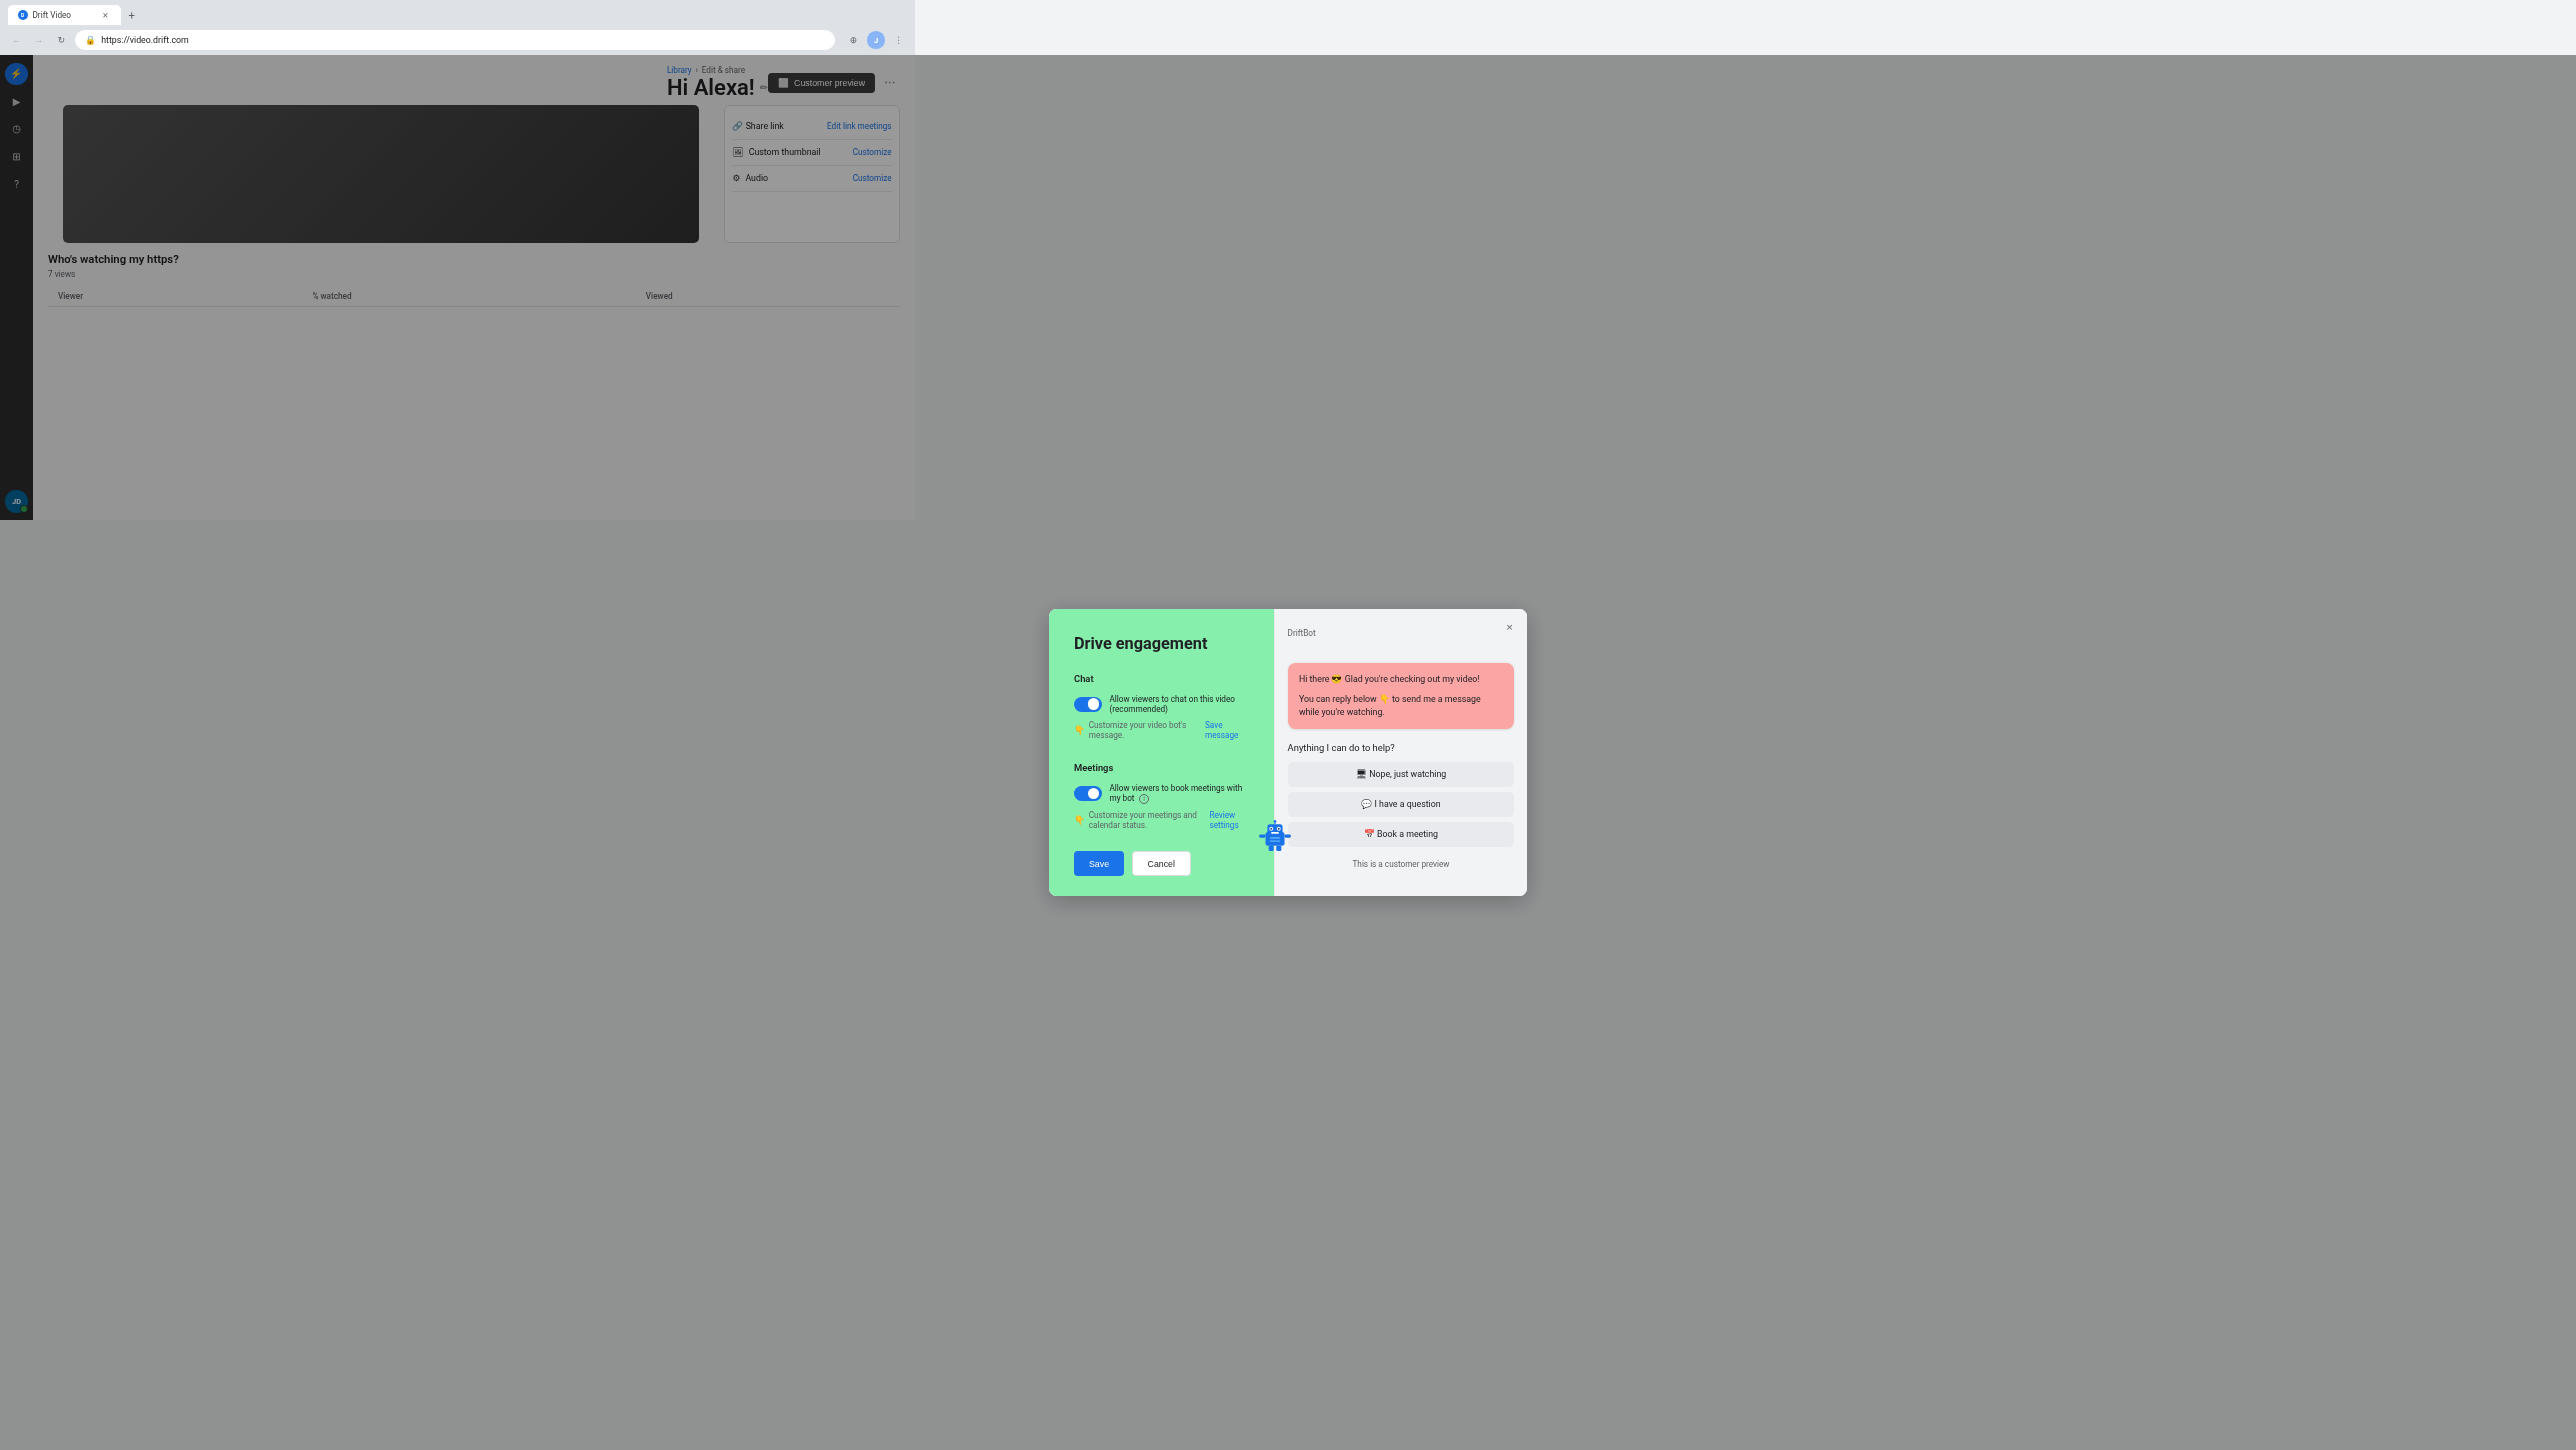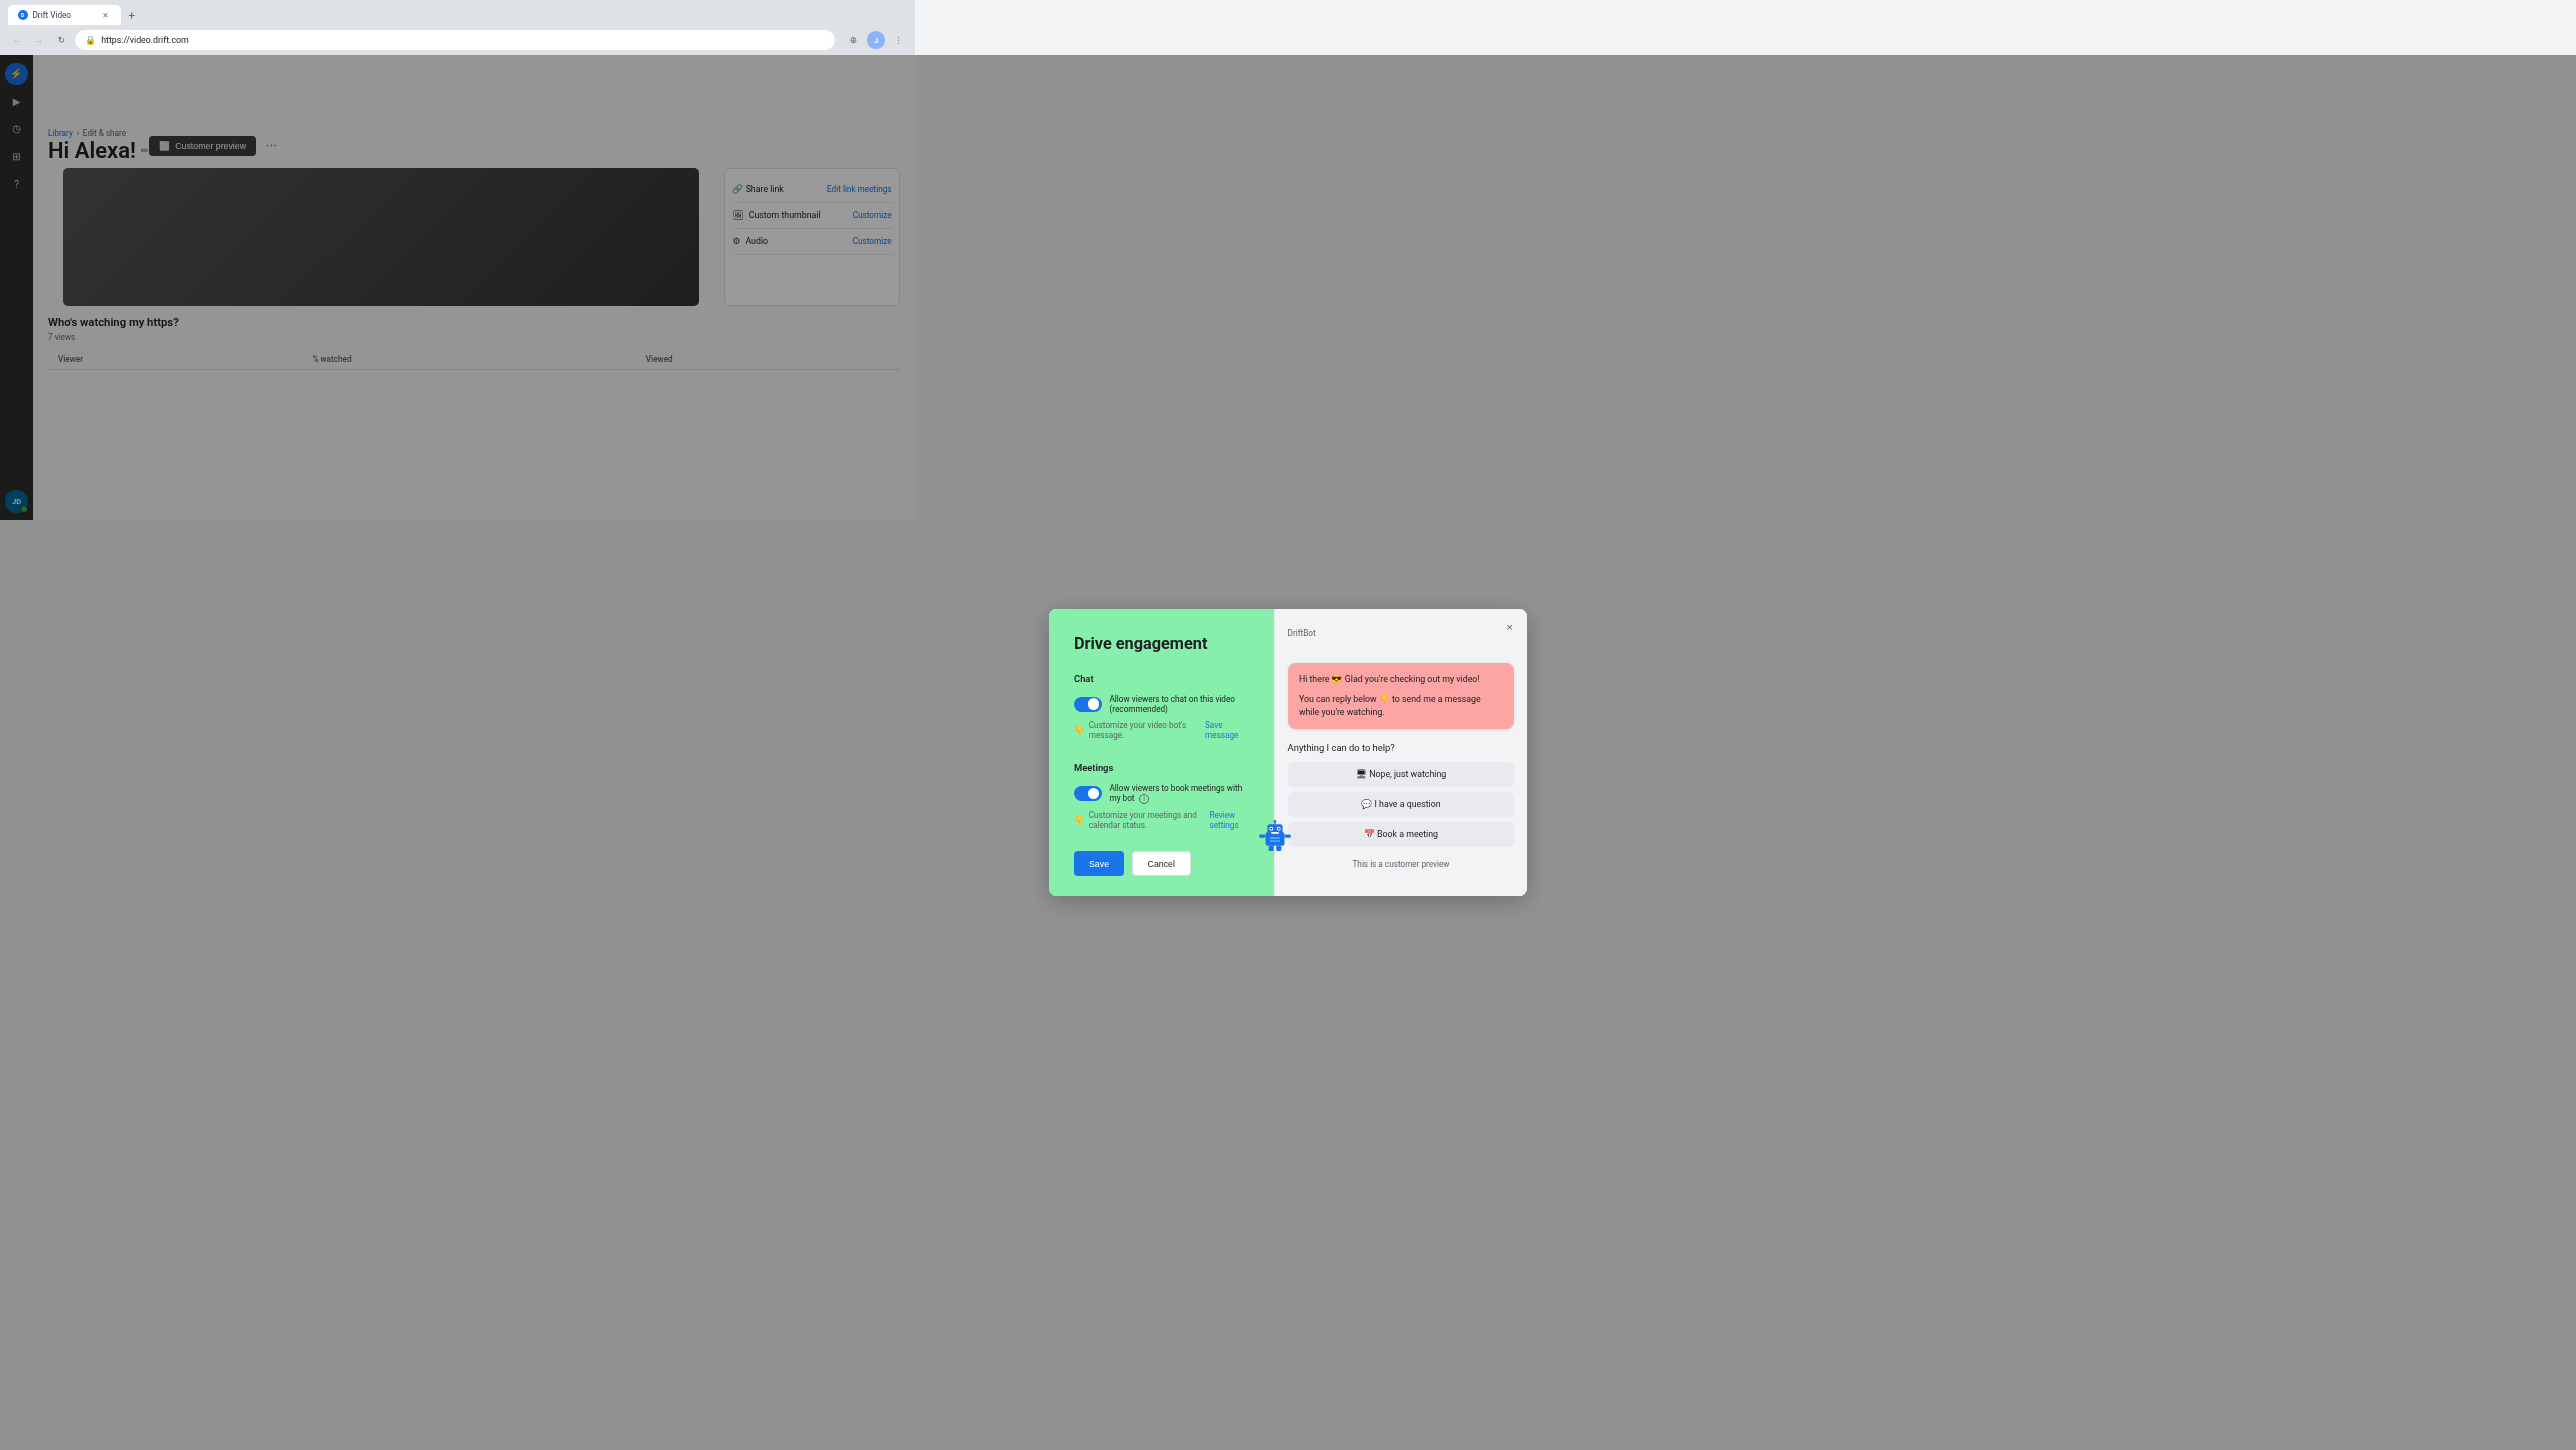--- a/index.html
+++ b/index.html
@@ -157,25 +157,24 @@
     
     .main-content {
       flex: 1;
       background: #f8f9fa;
       overflow: hidden;
       position: relative;
     }
 
     
     .page-header {
-      padding: 26px 15px 5px;
-      display: flex;
-      align-items: center;
-      justify-content: flex-start;
-      margin-top: 47px;
+      padding: 10px 15px 5px;
+      display: flex;
+      align-items: center;
+      justify-content: flex-end;
     }
     .breadcrumb {
       font-size: 8.2px;
       color: #5f6368;
       display: flex;
       align-items: center;
       gap: 3.8px;
     }
     .breadcrumb a { color: #1a73e8; text-decoration: none; }
     .page-title-row {

